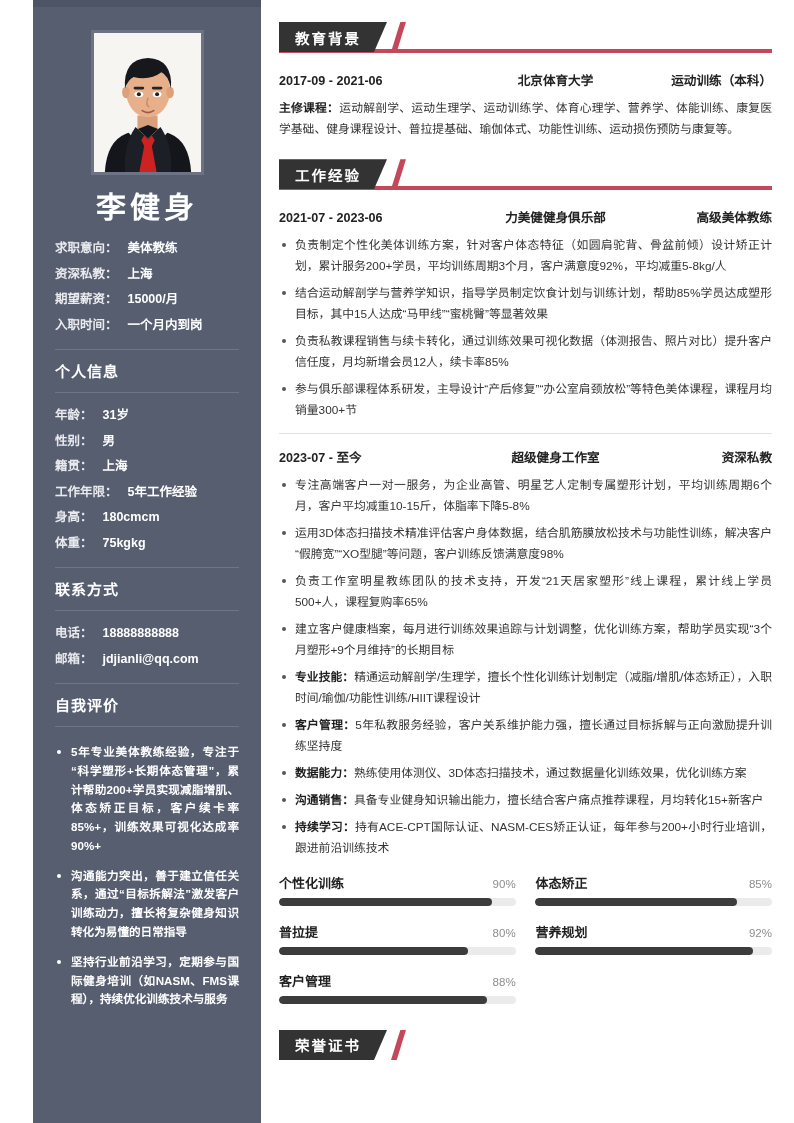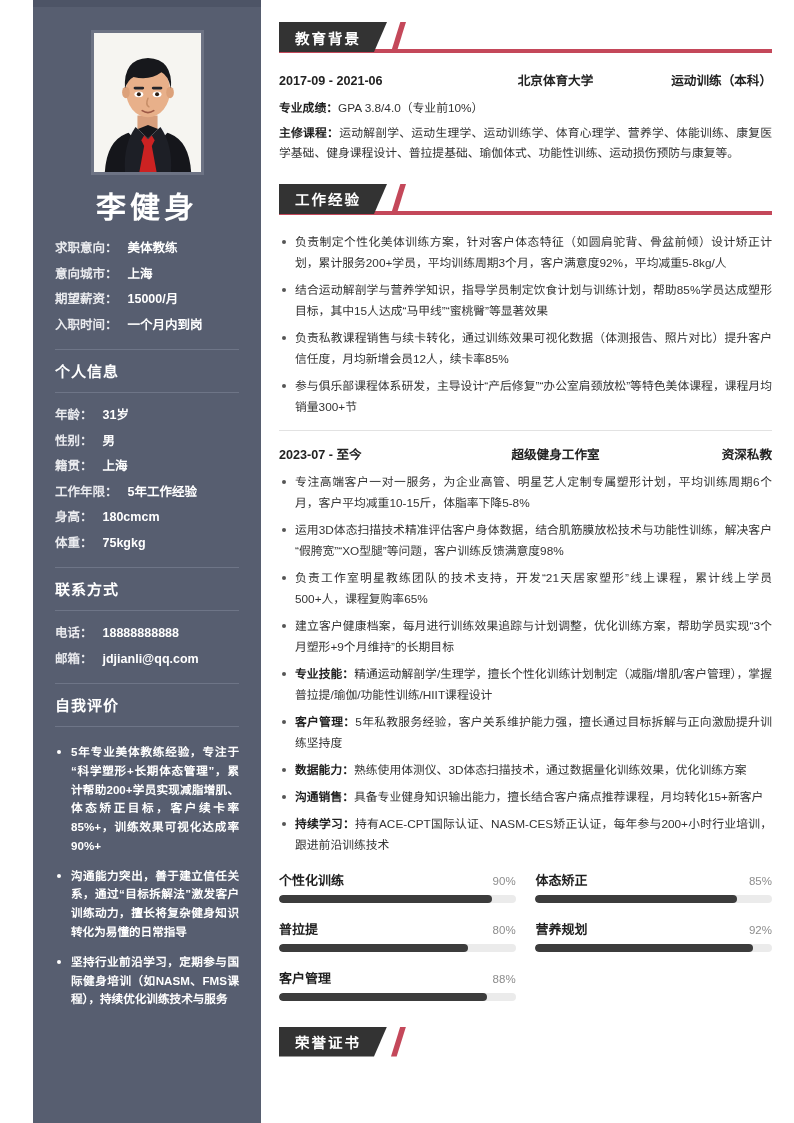--- a/index.html
+++ b/index.html
@@ -305,21 +305,21 @@
     </div>
 
     <div class="name">李健身</div>
 
     <div class="kv-list">
       <div class="kv">
         <span class="k">求职意向：</span>
         <span class="v">美体教练</span>
       </div>
       <div class="kv">
-        <span class="k">意向城市：</span>
+        <span class="k">资深私教：</span>
         <span class="v">上海</span>
       </div>
       <div class="kv">
         <span class="k">期望薪资：</span>
         <span class="v">15000/月</span>
       </div>
       <div class="kv">
         <span class="k">入职时间：</span>
         <span class="v">一个月内到岗</span>
       </div>
@@ -385,34 +385,36 @@
       <div class="sec-badge">教育背景</div>
     </div>
 
     <div class="entry">
       <div class="entry-head">
         <span class="e-date">2017-09 - 2021-06</span>
         <span class="e-org">北京体育大学</span>
         <span class="e-role">运动训练（本科）</span>
       </div>
       <div class="kv-line">
-        <b>专业成绩：</b><span>GPA 3.8/4.0（专业前10%）</span>
-      </div>
-      <div class="kv-line">
         <b>主修课程：</b><span>运动解剖学、运动生理学、运动训练学、体育心理学、营养学、体能训练、康复医学基础、健身课程设计、普拉提基础、瑜伽体式、功能性训练、运动损伤预防与康复等。</span>
       </div>
     </div>
 
     <div class="sec-header" style="margin-top:20px;">
       <div class="sec-rule"></div>
       <div class="sec-slash" style="left:112px;"></div>
       <div class="sec-badge">工作经验</div>
     </div>
 
     <div class="entry">
+      <div class="entry-head">
+        <span class="e-date">2021-07 - 2023-06</span>
+        <span class="e-org">力美健健身俱乐部</span>
+        <span class="e-role">高级美体教练</span>
+      </div>
       <ul class="bullets">
         <li>负责制定个性化美体训练方案，针对客户体态特征（如圆肩驼背、骨盆前倾）设计矫正计划，累计服务200+学员，平均训练周期3个月，客户满意度92%，平均减重5-8kg/人</li>
         <li>结合运动解剖学与营养学知识，指导学员制定饮食计划与训练计划，帮助85%学员达成塑形目标，其中15人达成“马甲线”“蜜桃臀”等显著效果</li>
         <li>负责私教课程销售与续卡转化，通过训练效果可视化数据（体测报告、照片对比）提升客户信任度，月均新增会员12人，续卡率85%</li>
         <li>参与俱乐部课程体系研发，主导设计“产后修复”“办公室肩颈放松”等特色美体课程，课程月均销量300+节</li>
       </ul>
     </div>
 
     <div class="entry-div"></div>
 
@@ -425,21 +427,21 @@
       <ul class="bullets">
         <li>专注高端客户一对一服务，为企业高管、明星艺人定制专属塑形计划，平均训练周期6个月，客户平均减重10-15斤，体脂率下降5-8%</li>
         <li>运用3D体态扫描技术精准评估客户身体数据，结合肌筋膜放松技术与功能性训练，解决客户“假胯宽”“XO型腿”等问题，客户训练反馈满意度98%</li>
         <li>负责工作室明星教练团队的技术支持，开发“21天居家塑形”线上课程，累计线上学员500+人，课程复购率65%</li>
         <li>建立客户健康档案，每月进行训练效果追踪与计划调整，优化训练方案，帮助学员实现“3个月塑形+9个月维持”的长期目标</li>
       </ul>
     </div>
 
 
     <ul class="bullets">
-      <li><b>专业技能：</b><span>精通运动解剖学/生理学，擅长个性化训练计划制定（减脂/增肌/客户管理），掌握普拉提/瑜伽/功能性训练/HIIT课程设计</span></li>
+      <li><b>专业技能：</b><span>精通运动解剖学/生理学，擅长个性化训练计划制定（减脂/增肌/体态矫正），入职时间/瑜伽/功能性训练/HIIT课程设计</span></li>
       <li><b>客户管理：</b><span>5年私教服务经验，客户关系维护能力强，擅长通过目标拆解与正向激励提升训练坚持度</span></li>
       <li><b>数据能力：</b><span>熟练使用体测仪、3D体态扫描技术，通过数据量化训练效果，优化训练方案</span></li>
       <li><b>沟通销售：</b><span>具备专业健身知识输出能力，擅长结合客户痛点推荐课程，月均转化15+新客户</span></li>
       <li><b>持续学习：</b><span>持有ACE-CPT国际认证、NASM-CES矫正认证，每年参与200+小时行业培训，跟进前沿训练技术</span></li>
     </ul>
 
     <div class="bars">
       <div class="bar-item">
         <div class="bar-top">
           <span class="bar-label">个性化训练</span>

